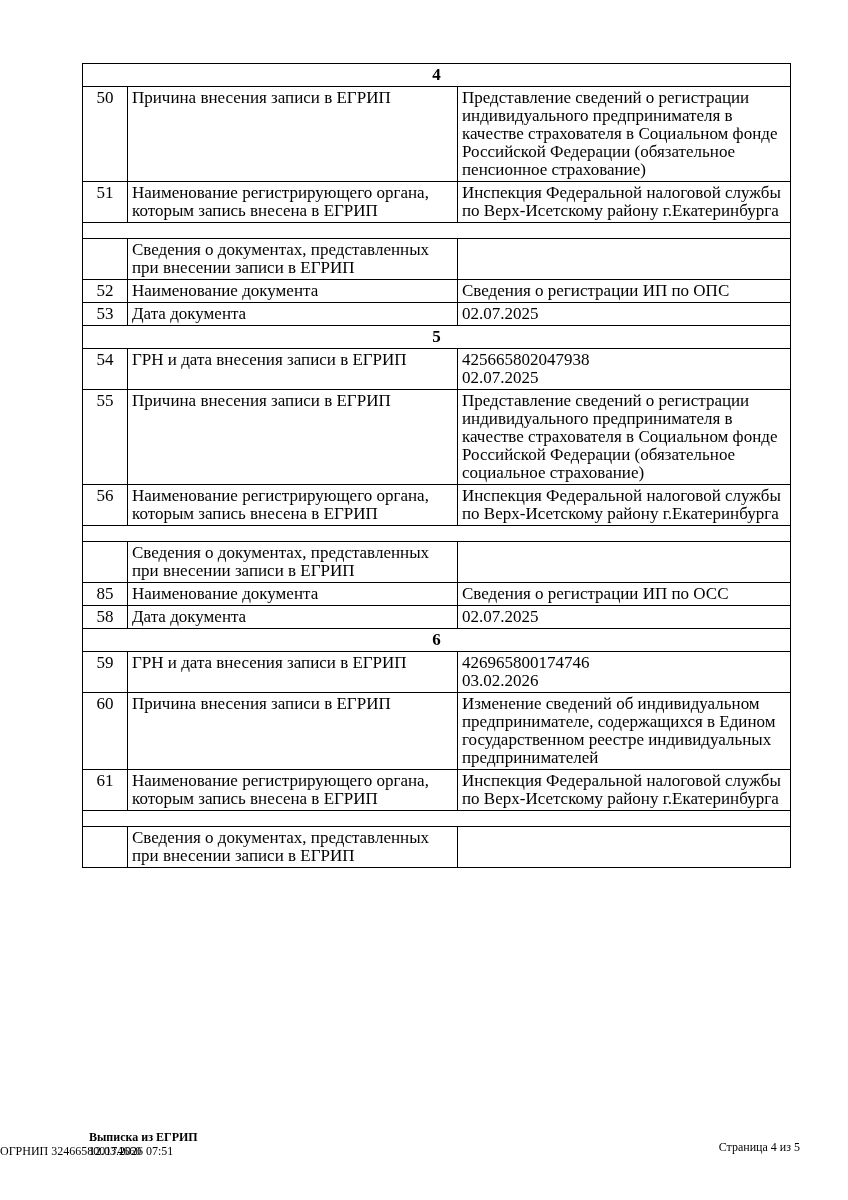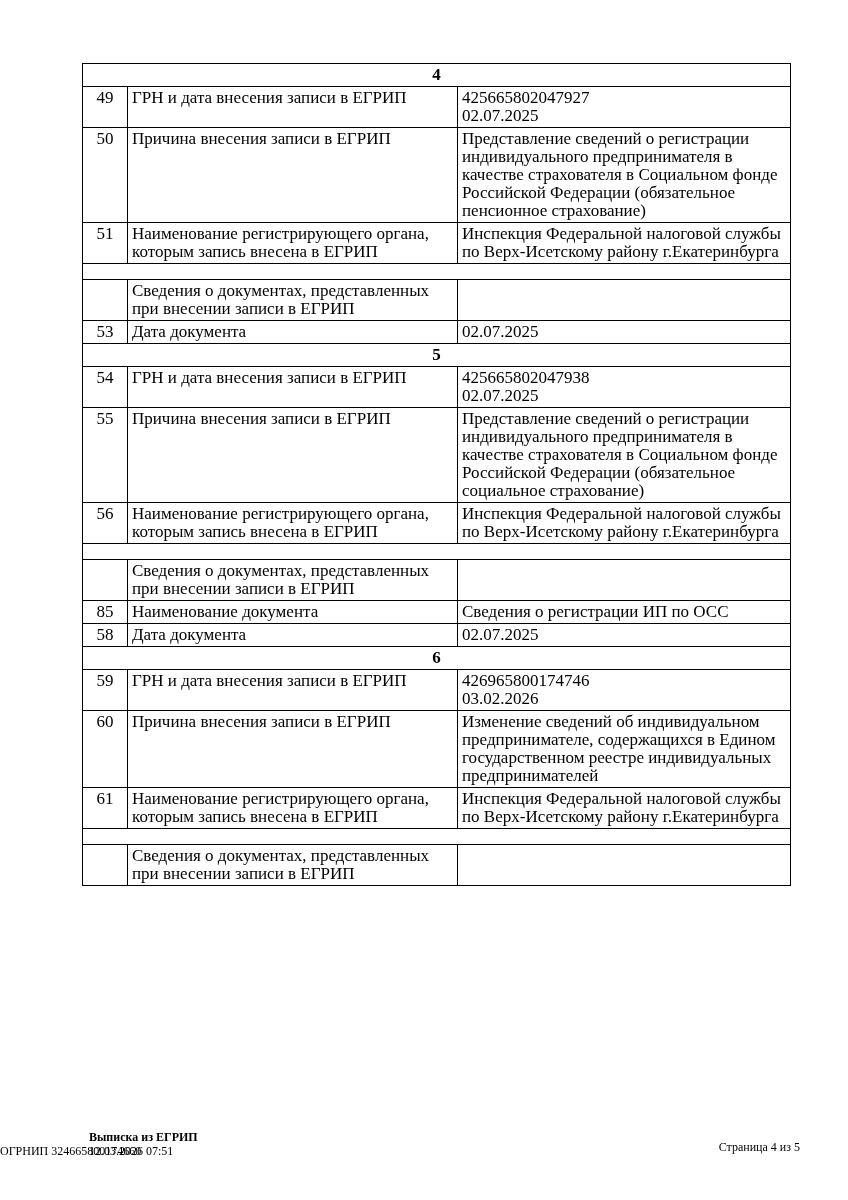--- a/index.html
+++ b/index.html
@@ -78,42 +78,41 @@
     <colgroup>
       <col style="width:45px">
       <col style="width:330px">
       <col style="width:333px">
     </colgroup>
     <tbody>
         <tr>
           <td colspan="3" class="section-cell">4</td>
         </tr>
         <tr>
-          <td class="num-cell">49</td>
-          <td class="label-cell">ГРН и дата внесения записи в ЕГРИП</td>
-          <td class="value-cell">425665802047927
-02.07.2025</td>
-        </tr>
-        <tr>
           <td class="num-cell">50</td>
           <td class="label-cell">Причина внесения записи в ЕГРИП</td>
           <td class="value-cell">Представление сведений о регистрации индивидуального предпринимателя в качестве страхователя в Социальном фонде Российской Федерации (обязательное пенсионное страхование)</td>
         </tr>
         <tr>
           <td class="num-cell">51</td>
           <td class="label-cell">Наименование регистрирующего органа, которым запись внесена в ЕГРИП</td>
           <td class="value-cell">Инспекция Федеральной налоговой службы по Верх-Исетскому району г.Екатеринбурга</td>
         </tr>
         <tr>
           <td colspan="3" class="spacer-cell"></td>
         </tr>
         <tr>
           <td class="num-cell"></td>
           <td class="label-cell">Сведения о документах, представленных при внесении записи в ЕГРИП</td>
           <td class="value-cell"></td>
+        </tr>
+        <tr>
+          <td class="num-cell">52</td>
+          <td class="label-cell">Наименование документа</td>
+          <td class="value-cell">Сведения о регистрации ИП по ОПС</td>
         </tr>
         <tr>
           <td class="num-cell">53</td>
           <td class="label-cell">Дата документа</td>
           <td class="value-cell">02.07.2025</td>
         </tr>
         <tr>
           <td colspan="3" class="section-cell">5</td>
         </tr>
         <tr>

